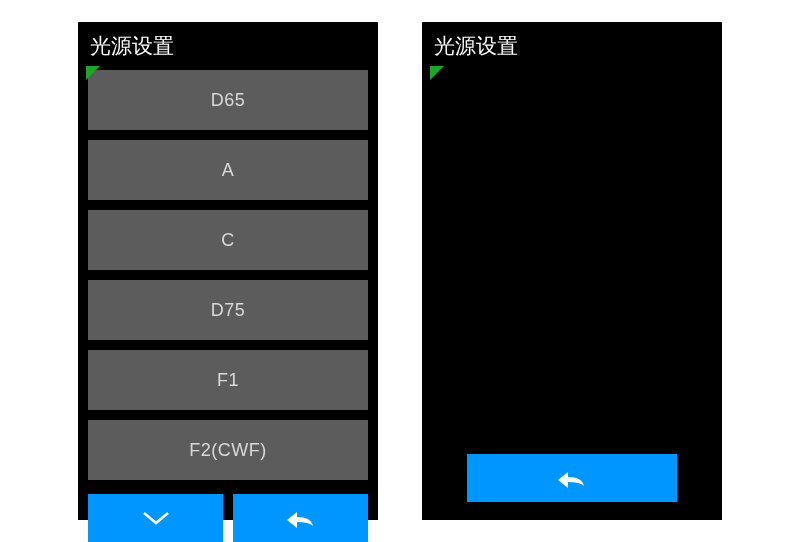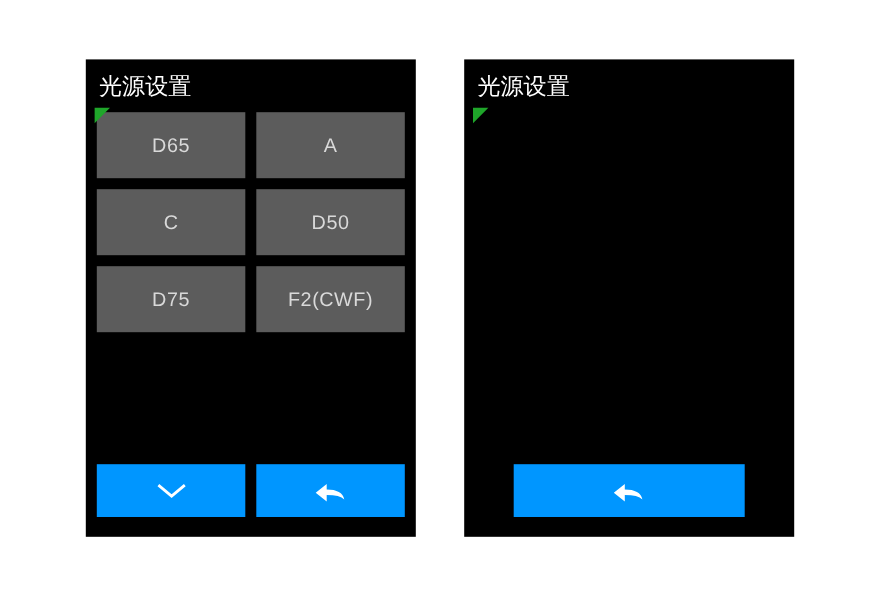--- a/index.html
+++ b/index.html
@@ -9,21 +9,21 @@
     background: #ffffff;
     font-family: Arial, "Microsoft YaHei", sans-serif;
     display: flex;
     justify-content: center;
     align-items: center;
     gap: 44px;
   }
   .screen {
     position: relative;
     width: 300px;
-    height: 434px;
+    height: 498px;
     background: #000000;
     display: flex;
     flex-direction: column;
   }
   .title {
     color: #ffffff;
     font-size: 21px;
     padding: 10px 12px 6px 12px;
     font-weight: 400;
   }
@@ -32,21 +32,21 @@
     border-top: 14px solid #1fa62a;
     border-right: 14px solid transparent;
     position: absolute;
     top: 44px;
     left: 8px;
     z-index: 2;
   }
   .grid {
     padding: 4px 10px 0 10px;
     display: grid;
-    grid-template-columns: 1fr 1fr;
+    grid-template-columns: 1fr;
     gap: 10px;
   }
   .cell {
     background: #5c5c5c;
     color: #d9d9d9;
     font-size: 18px;
     height: 60px;
     display: flex;
     align-items: center;
     justify-content: center;
@@ -75,22 +75,22 @@
 </head>
 <body>
 
 <div class="screen">
   <div class="title">光源设置</div>
   <div class="tri"></div>
   <div class="grid">
     <div class="cell">D65</div>
     <div class="cell">A</div>
     <div class="cell">C</div>
-    <div class="cell">D50</div>
     <div class="cell">D75</div>
+    <div class="cell">F1</div>
     <div class="cell">F2(CWF)</div>
   </div>
   <div class="footer">
     <div class="btn">
       <span class="icon">
         <svg width="34" height="20" viewBox="0 0 34 20">
             <polyline points="5,5 17,15 29,5" fill="none" stroke="#ffffff" stroke-width="2.5"></polyline>
           </svg>
       </span>
     </div>

